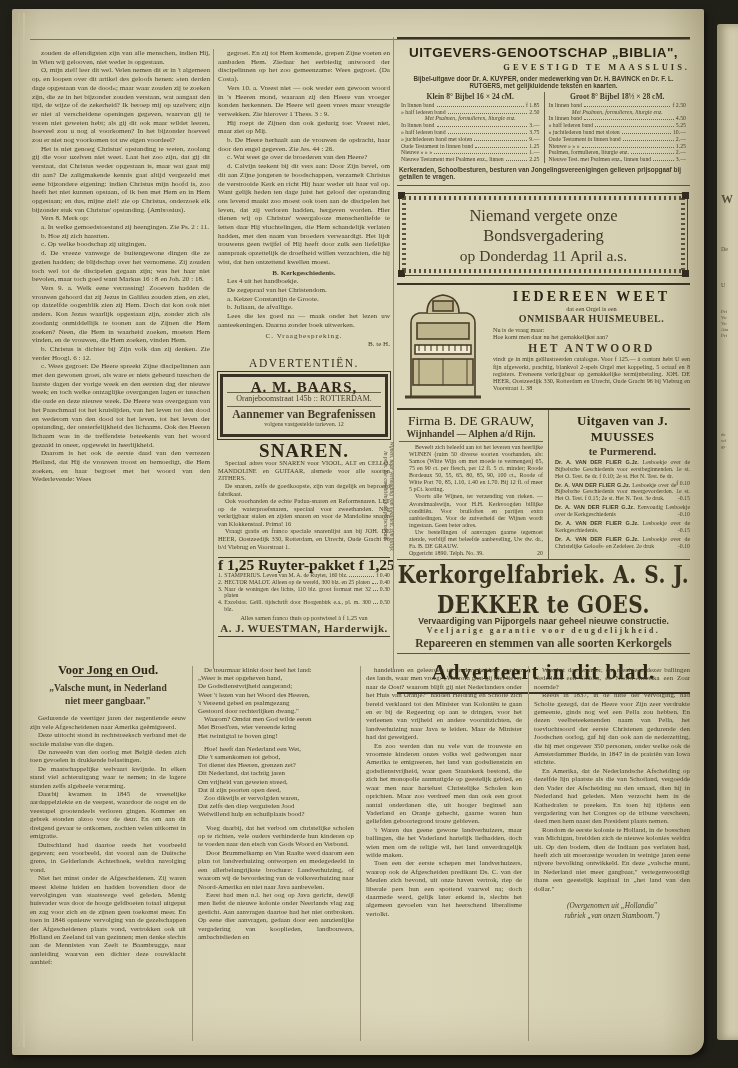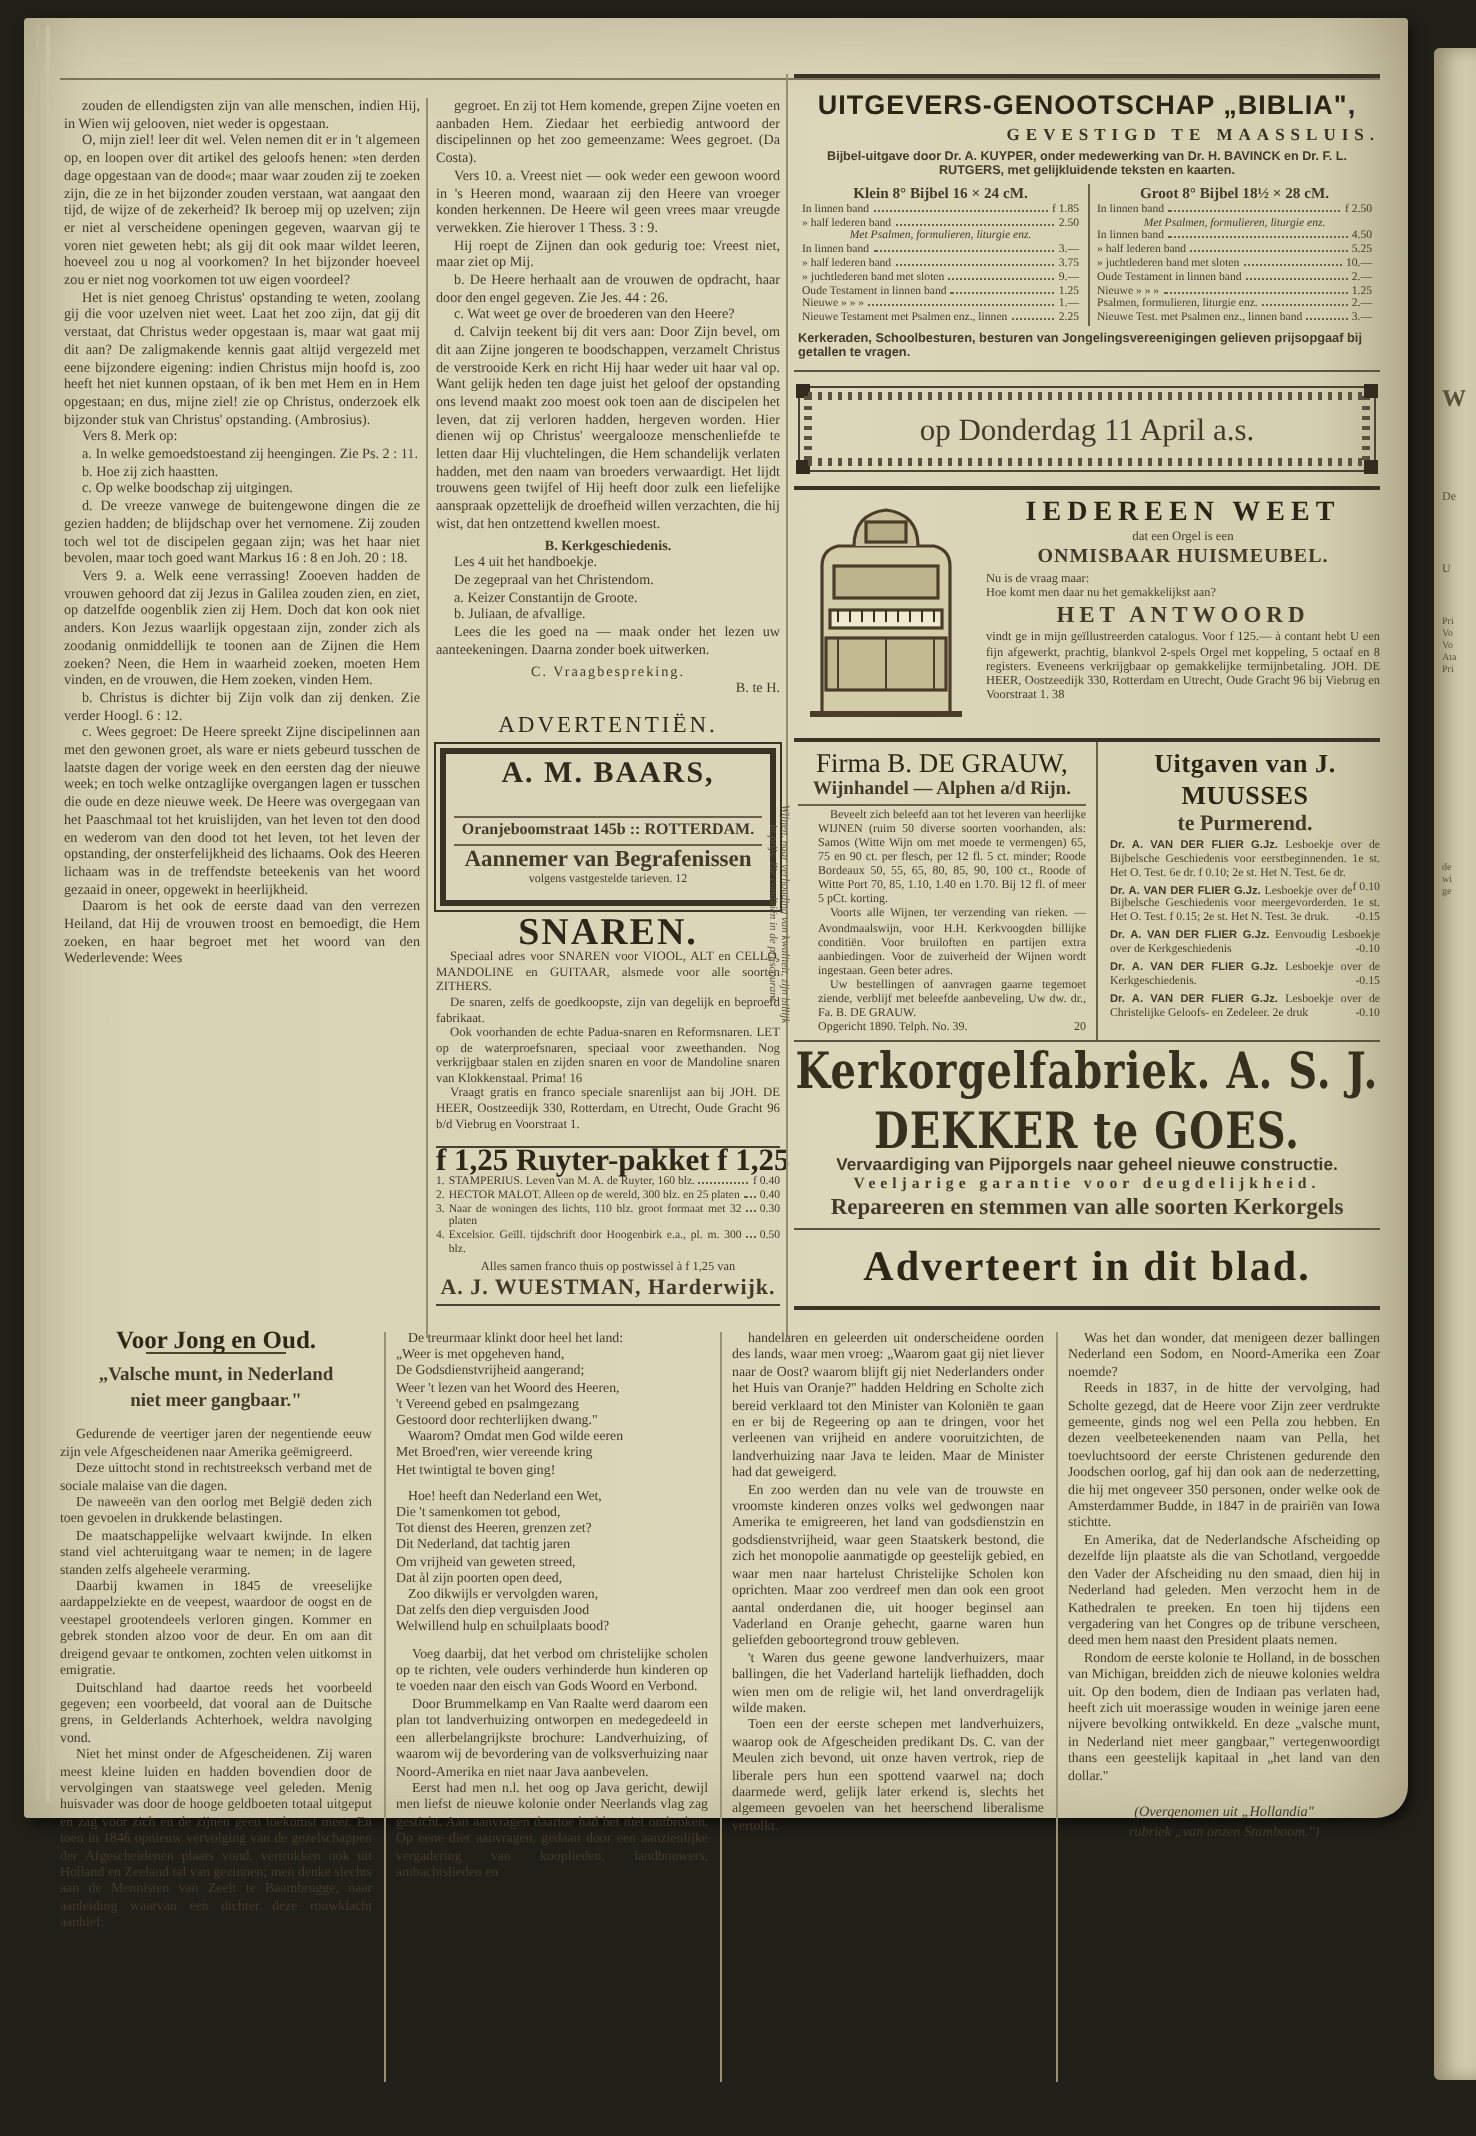--- a/index.html
+++ b/index.html
@@ -1,18 +1,18 @@
 <!DOCTYPE html>
 <html><head>
 <meta charset="utf-8">
 <style>
   html,body{margin:0;padding:0}
   body{width:738px;height:1068px;background:#201f18;position:relative;overflow:hidden;
        font-family:"Liberation Serif","DejaVu Serif",serif;color:#443a2a;}
-  .page{position:absolute;left:12px;top:9px;width:692px;height:900px;background:#d8d2b5;
+  .page{position:absolute;left:12px;top:9px;width:692px;height:1046px;background:#d8d2b5;
         background:linear-gradient(90deg,#cdc6a8 0,#d8d2b5 28px,#dcd6ba 60%,#d5cfb1 94%,#c2bb9c 100%);
         box-shadow:inset 0 0 46px rgba(92,80,48,.30), 2px 3px 6px rgba(0,0,0,.55);
         border-radius:2px 2px 16px 2px;}
   .edge1,.edge2{position:absolute;top:4px;bottom:8px;width:2px;background:#bdb697;}
   .edge1{left:6px}.edge2{left:11px;background:#c8c1a2}
   .sliver{position:absolute;left:717px;top:24px;width:21px;height:1016px;background:#d2cbad;
           border-radius:3px 0 0 3px;box-shadow:inset 6px 0 9px rgba(80,70,40,.45);}
   .sliver span{position:absolute;left:4px;color:#5a4f3b;font-size:6px;}
   .fr1{top:168px;font-weight:bold;font-size:12px!important}
   .fr2{top:222px}.fr3{top:258px}.fr4{top:285px;white-space:pre-line;font-size:5px!important;line-height:6px}
@@ -31,21 +31,21 @@
   .center{text-align:center;text-indent:0!important}
   .small{font-size:6.2px;line-height:7.6px}
   .b{font-weight:bold}
   .sans{font-family:"Liberation Sans","DejaVu Sans",sans-serif}
   .rt{text-align:right;text-indent:0!important}
 
   
   .advkop{font-size:11.5px;font-weight:normal;letter-spacing:1.5px;text-align:center;margin:10px 0 6px;color:#322b1d}
   .baars{border:3px solid #3a3325;outline:1px solid #3a3325;outline-offset:2px;margin:2px 2px 10px;padding:6px 4px;text-align:center;background:#dad4b8}
   .baars .l1{font-size:15px;font-weight:bold;letter-spacing:1px;color:#322b1d}
-  .baars .l2{font-size:8px;font-weight:bold;margin-top:17px;border-top:1px solid #6b6048;border-bottom:1px solid #6b6048;padding:2px 0}
+  .baars .l2{font-size:8px;font-weight:normal;margin-top:1px;border-top:1px solid #6b6048;border-bottom:1px solid #6b6048;padding:2px 0}
   .baars .l3{font-size:11.5px;font-weight:bold;margin-top:3px}
   .baars .l4{font-size:6px;margin-top:1px}
   .snaren-t{font-size:19px;font-weight:bold;text-align:center;letter-spacing:1px;color:#2d2719;margin:2px 0 3px}
   .snaren-b{font-size:6.4px;line-height:7.6px;text-align:justify}
   .snaren-b p{margin:0;text-indent:7px}
   .ruyter{border-top:1px solid #4a4132;margin-top:7px;padding-top:3px}
   .ruyter-t{font-size:15.5px;font-weight:bold;text-align:center;color:#2d2719;white-space:nowrap}
   .wuest{font-size:11px;font-weight:bold;text-align:center;margin-top:3px;letter-spacing:.5px;border-bottom:1px solid #4a4132;padding-bottom:3px}
 
   
@@ -327,20 +327,21 @@
     </div>
     <div class="hr-thin"></div>
 
     <div class="bonds">
       <i class="c3"></i>
         <i class="c4"></i>
       <i class="sq sqt"></i>
         <i class="sq sqb"></i>
         <i class="sql"></i>
         <i class="sqr"></i>
+      <div class="l1">Niemand vergete onze Bondsvergadering</div>
       <div class="l2">op Donderdag 11 April a.s.</div>
     </div>
     <div class="hr-heavy"></div>
 
     <div class="heer">
       <div class="organ">
         <svg width="92" height="112" viewBox="0 0 92 112">
           <g fill="none" stroke="#4a3e2a" stroke-width="1.6">
             <path d="M14 108 L14 34 Q14 26 22 24 L70 24 Q78 26 78 34 L78 108" fill="#d3cca9"></path>
             <path d="M30 24 Q30 8 46 6 Q62 8 62 24" fill="#c9c19c"></path>

